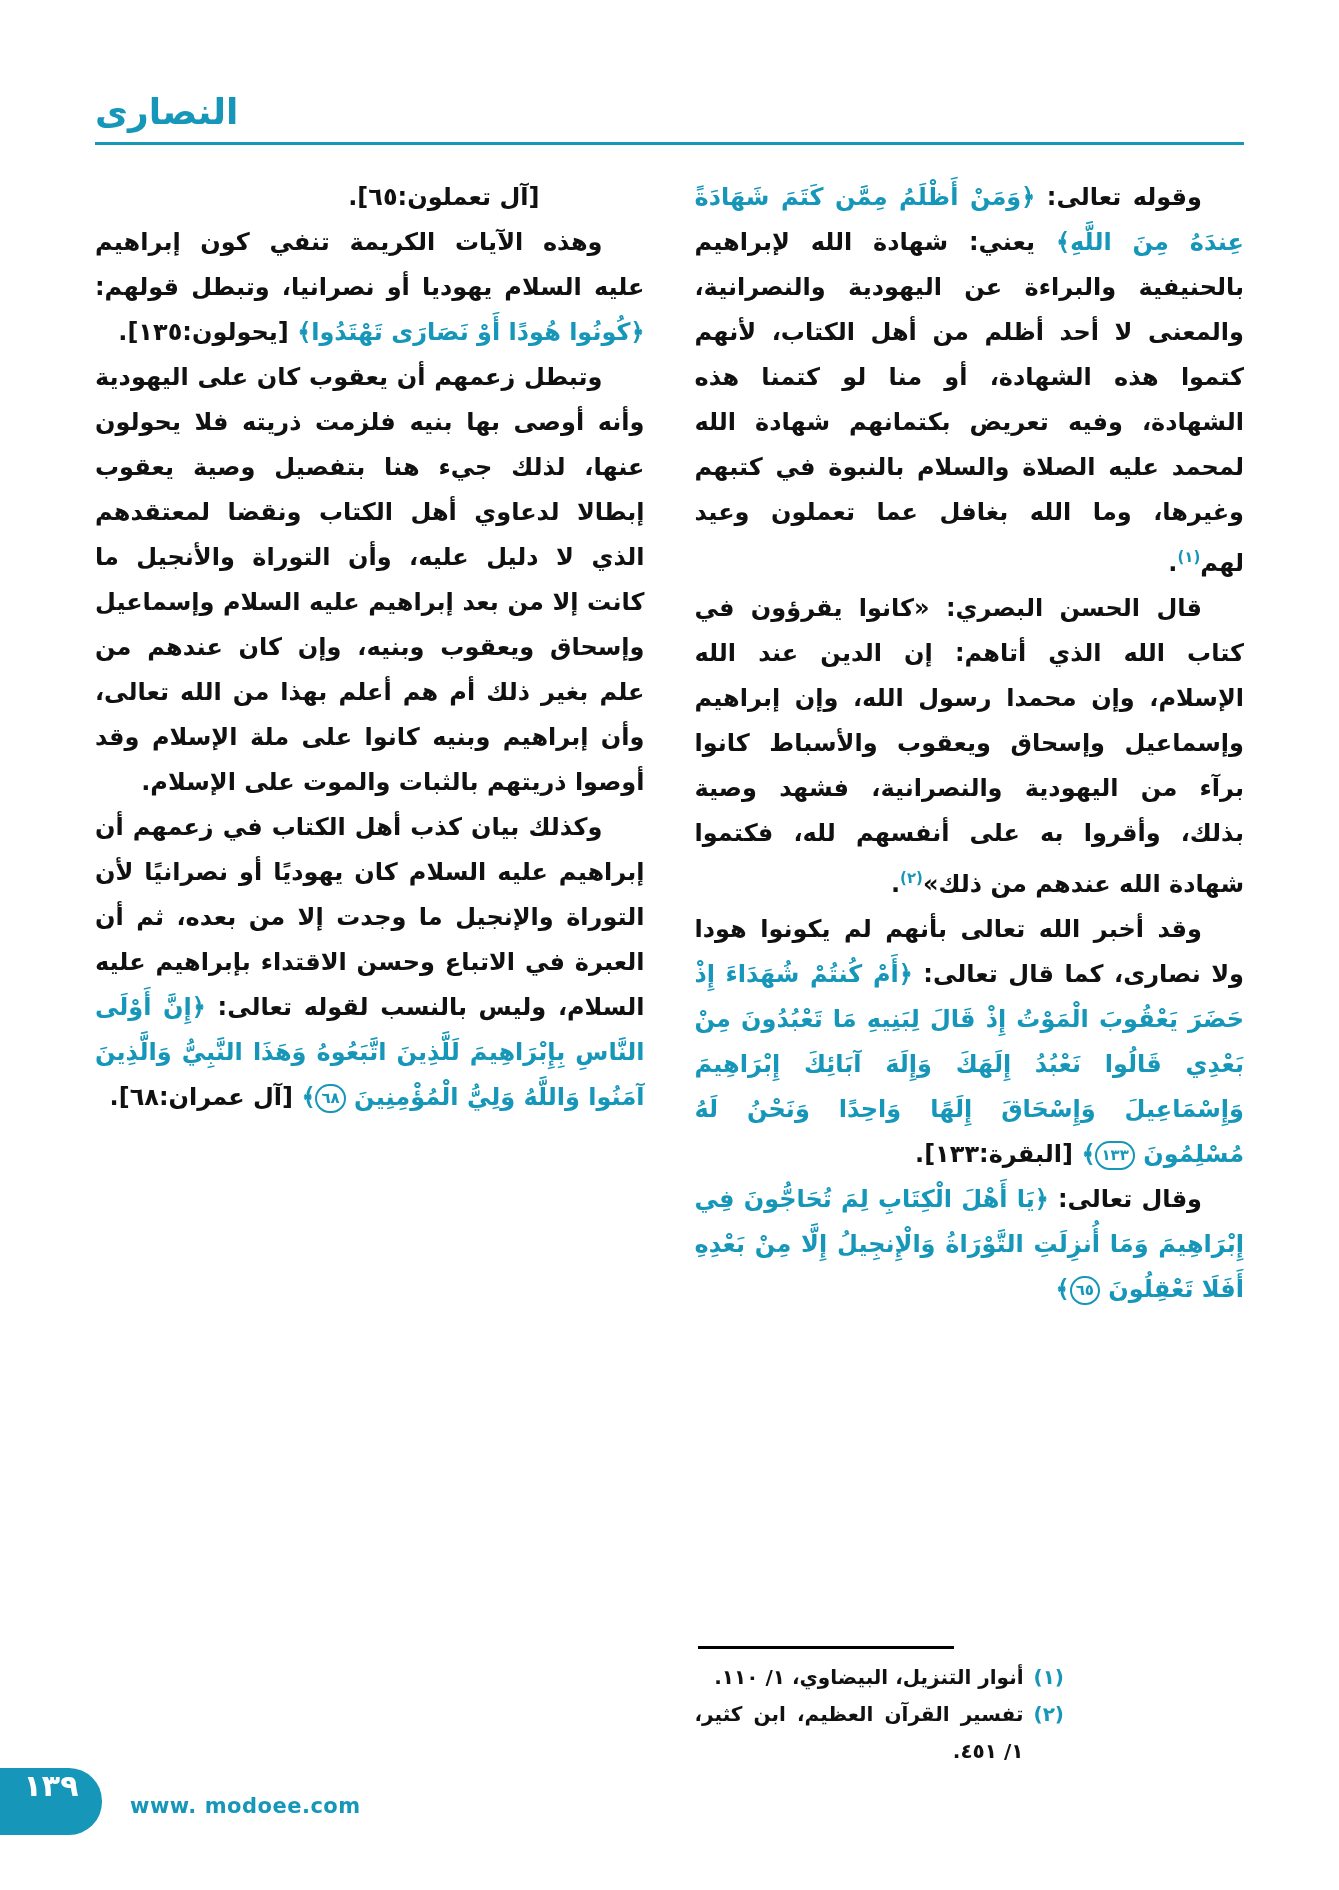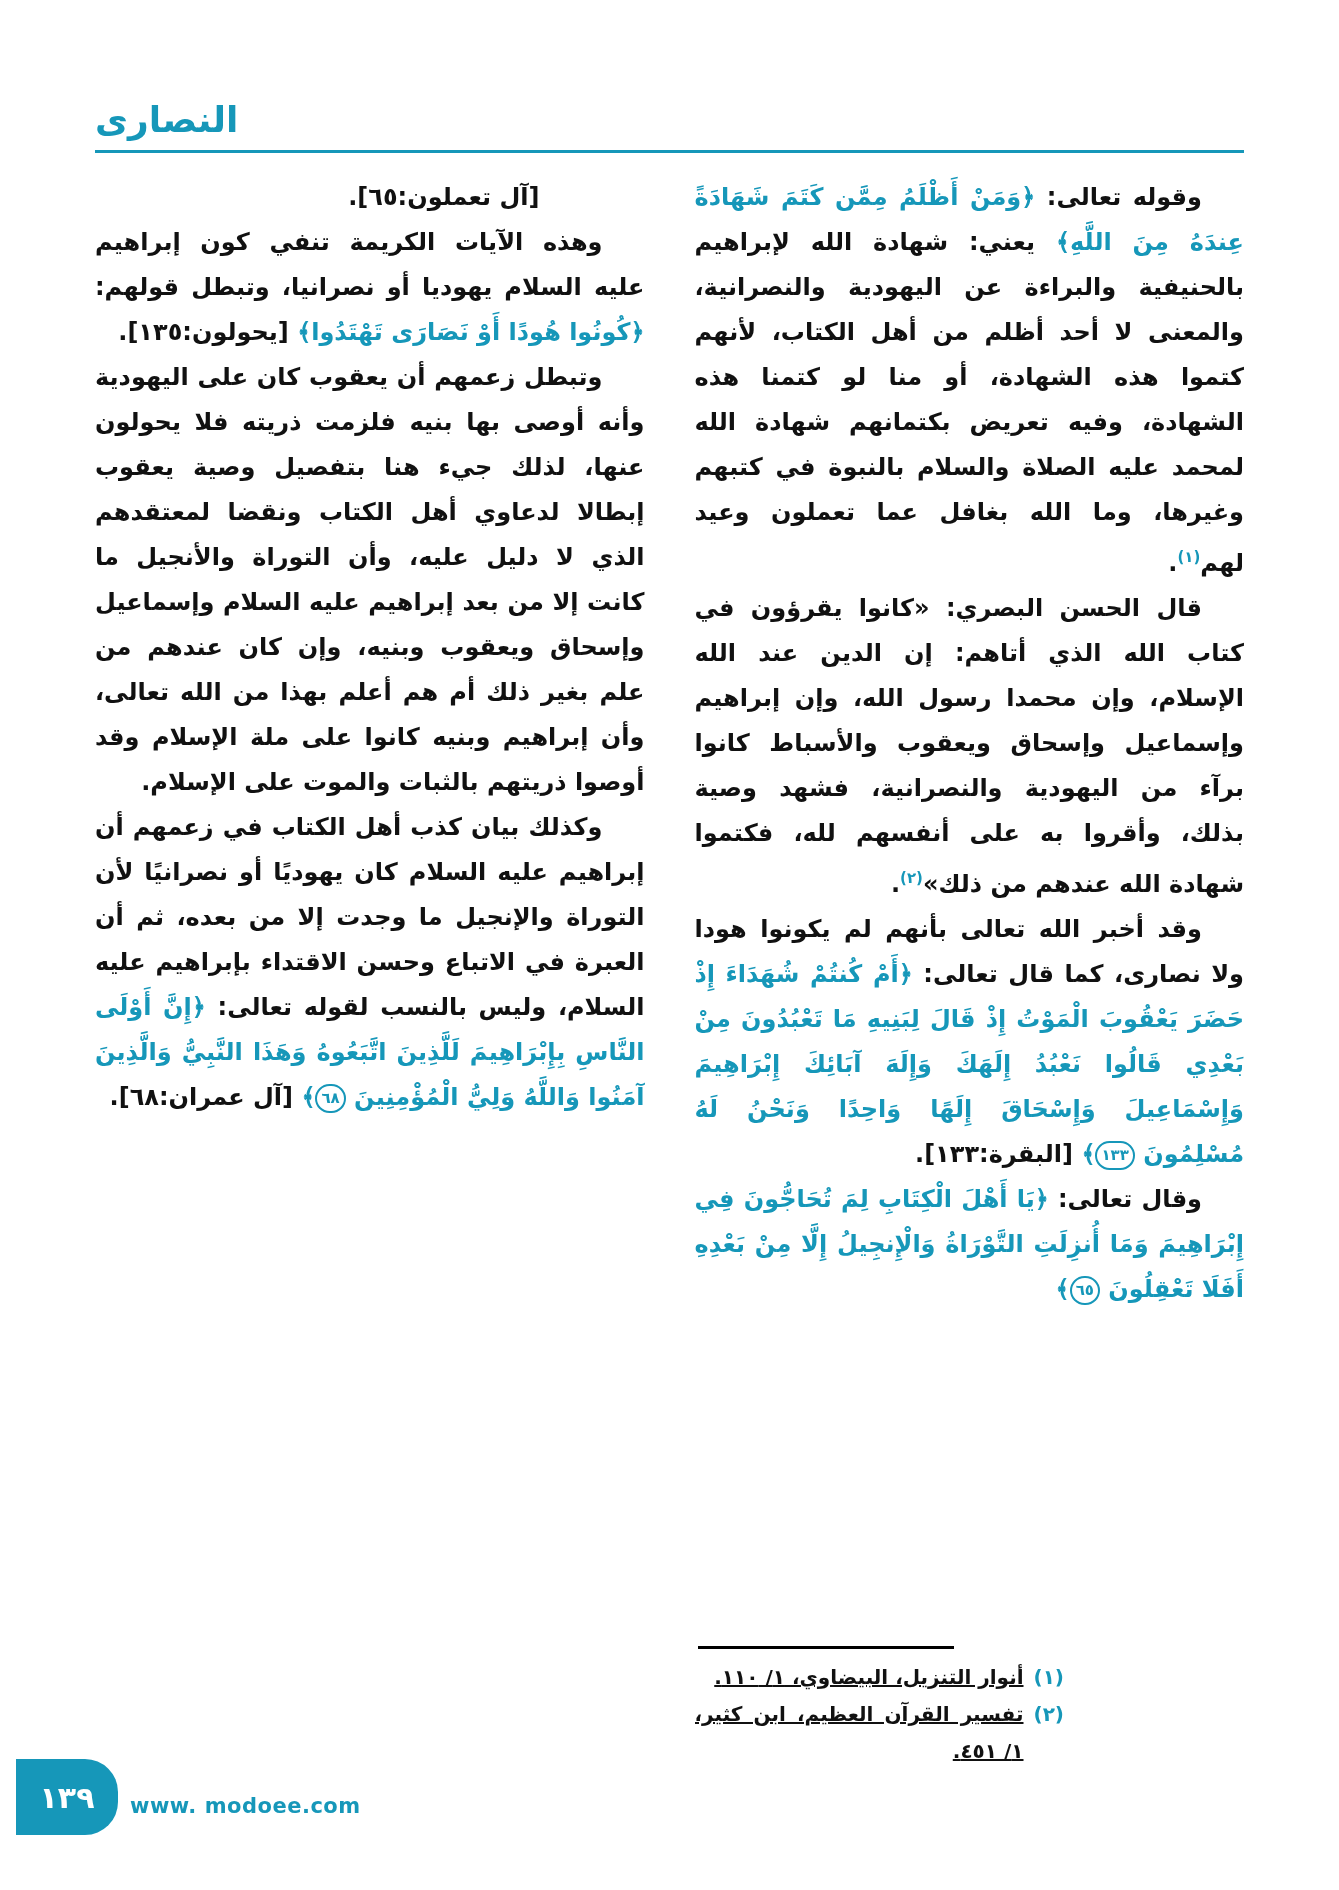--- a/index.html
+++ b/index.html
@@ -15,21 +15,20 @@
   }
   .page { position:absolute; inset:0; background:#fff; overflow:hidden; }
 
   
   .page-header { position:absolute; top:92px; right:95px; left:95px; }
   .chapter-title {
     color:var(--accent);
     font-size:36px; font-weight:bold;
     text-align:left;
     line-height:1.1;
-    margin-top:8px;
   }
   .header-rule { height:3px; background:var(--accent); margin-top:10px; }
 
   
   .columns {
     position:absolute; top:175px; right:95px; left:95px; bottom:120px;
     display:flex; gap:50px; align-items:stretch;
   }
   .col {
     flex:1 1 0;
@@ -67,29 +66,29 @@
     border-top:3px solid #000;
     margin-right:290px;
     margin-bottom:10px;
   }
   .fn-row {
     display:flex; gap:10px; justify-content:flex-start;
     padding-right:180px;
     font-size:20px; line-height:37px; font-weight:bold;
   }
   .fn-marker { color:var(--accent); white-space:nowrap; }
-  .fn-text { color:var(--ink);text-decoration:underline; }
+  .fn-text { color:var(--ink); }
 
   
   .page-number-tab {
-    position:absolute; left:16px; bottom:55px;
-    width:102px; height:76px;
+    position:absolute; left:0; bottom:55px;
+    width:102px; height:67px;
     background:var(--accent);
     border-radius:0 33px 33px 0;
-    display:flex; align-items:center; justify-content:center;
+    display:flex; justify-content:center;
   }
   .page-number-tab span { color:#ffffff; font-size:30px; font-weight:bold; }
   .website {
     position:absolute; left:130px; bottom:72px;
     direction:ltr;
     color:var(--accent);
     font-size:21px; font-weight:bold;
     letter-spacing:0.5px;
   }
 </style>

